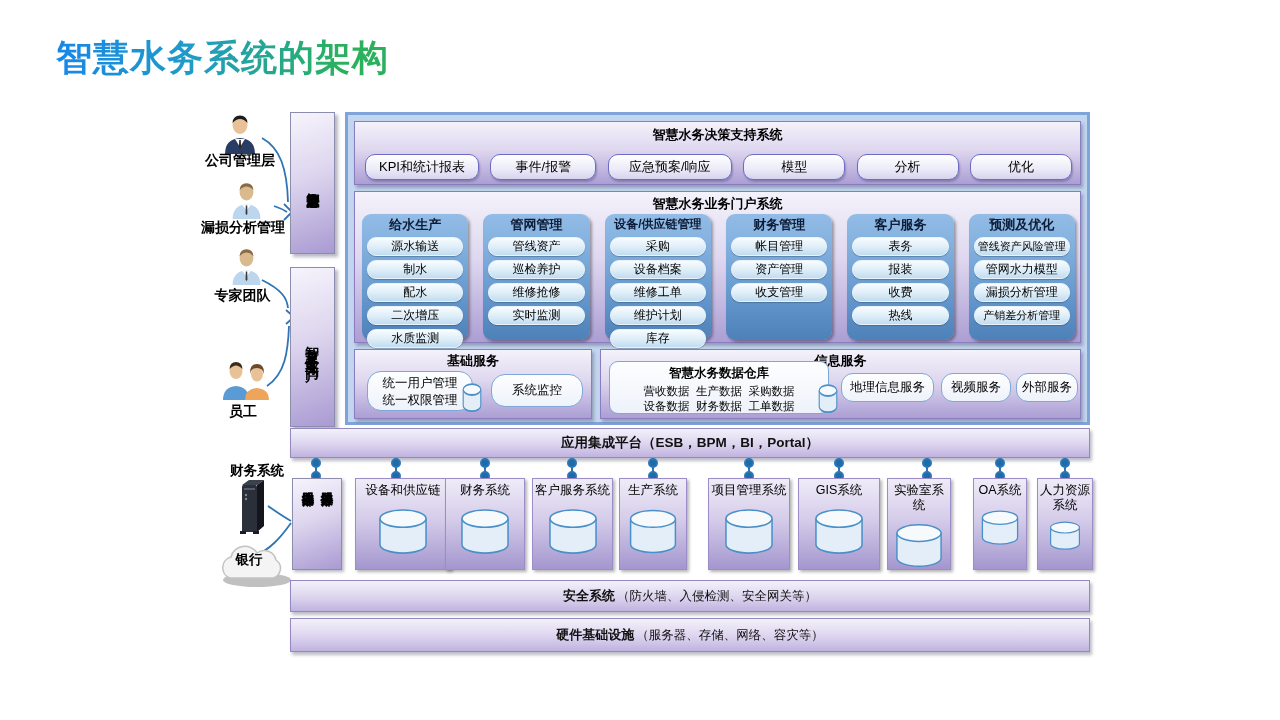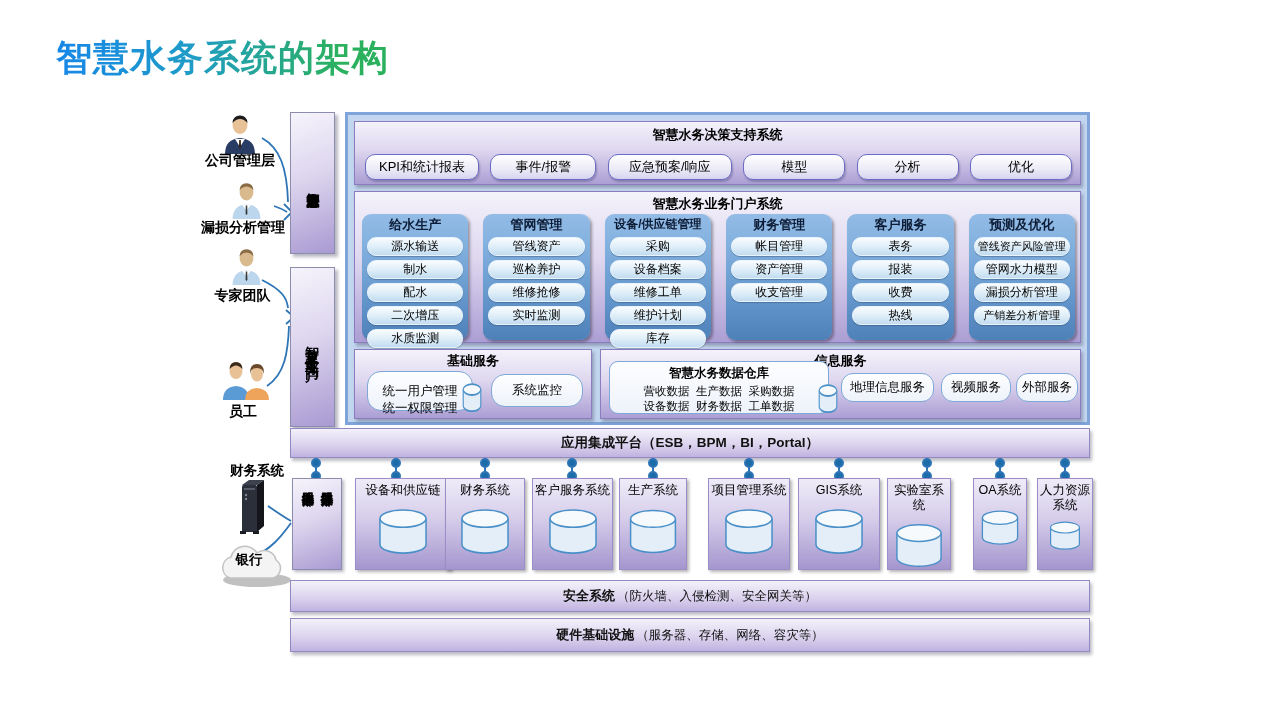--- a/index.html
+++ b/index.html
@@ -188,21 +188,21 @@
         <div class="pill" style="font-size:11px;">管线资产风险管理</div>
         <div class="pill">管网水力模型</div>
         <div class="pill">漏损分析管理</div>
         <div class="pill" style="font-size:11px;">产销差分析管理</div>
       </div>
     </div>
   </div>
 
   <div class="abs psec" style="left:6px;top:234px;width:238px;height:70px;">
     <div class="sec-title" style="padding-top:2px;">基础服务</div>
-    <div class="abs white-box" style="left:12px;top:21px;width:106px;height:40px;border-radius:14px;font-size:12.5px;line-height:17px;text-align:center;padding-top:11px;">
+    <div class="abs white-box" style="left:12px;top:21px;width:106px;height:40px;border-radius:14px;font-size:12.5px;line-height:17px;text-align:center;padding-top:3px;">
       <div>统一用户管理</div>
       <div>统一权限管理</div>
     </div>
     <svg class="abs" style="left:106px;top:33px;" width="22" height="30" viewBox="0 0 60 50" preserveAspectRatio="none">
       <path d="M6 11 V38 a24 9 0 0 0 48 0 V11" fill="#e4eef9" stroke="#4a90c8" stroke-width="3"></path>
       <ellipse cx="30" cy="11" rx="24" ry="9" fill="#f6fafd" stroke="#4a90c8" stroke-width="3"></ellipse>
     </svg>
     <div class="abs white-box svc-pill" style="left:136px;top:24px;width:92px;height:33px;border-radius:14px;">系统监控</div>
   </div>
 

